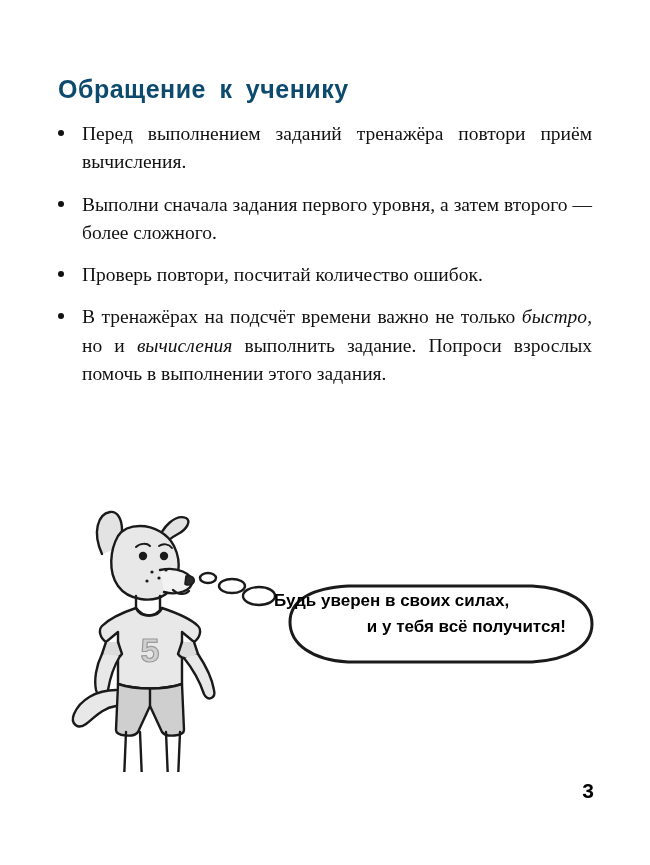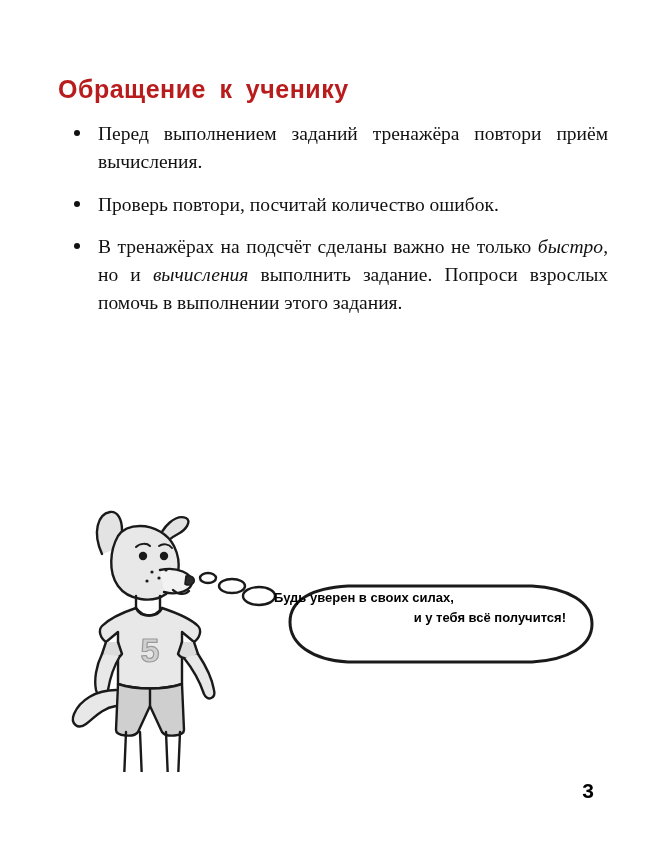--- a/index.html
+++ b/index.html
@@ -23,27 +23,27 @@
   }
 
   .page-title {
     position: absolute;
     left: 58px;
     top: 58px;
     font-family: "Liberation Sans", sans-serif;
     font-weight: bold;
     font-size: 25px;
     letter-spacing: 0.5px;
-    color: #b91c1c;
+    color: #0c4a6e;
     word-spacing: 6px;
   }
 
   .bullet-list {
     position: absolute;
-    left: 68px;
+    left: 52px;
     top: 120px;
     width: 540px;
     list-style: none;
     margin: 0;
     padding: 0;
   }
 
   .bullet-item {
     position: relative;
     padding-left: 30px;
@@ -80,21 +80,21 @@
     height: 280px;
   }
 
   .speech-text {
     position: absolute;
     left: 268px;
     top: 588px;
     width: 300px;
     font-family: "Liberation Sans", sans-serif;
     font-weight: bold;
-    font-size: 13px;
+    font-size: 17px;
     line-height: 1.55;
     color: #000;
     text-align: right;
   }
   .speech-text .line1 { display: block; text-align: left; padding-left: 6px;}
   .speech-text .line2 { display: block; padding-right: 2px;}
 
   .page-number {
     position: absolute;
     right: 56px;
@@ -112,25 +112,29 @@
 
   <h1 class="page-title">Обращение  к  ученику</h1>
 
   <ul class="bullet-list">
     <li class="bullet-item">
       <span class="dot"></span>
       <span><span>Перед выполнением заданий тренажёра повтори приём вычисления.</span></span>
     </li>
     <li class="bullet-item">
       <span class="dot"></span>
+      <span><span>Выполни сначала задания первого уровня, а затем второго — более сложного.</span></span>
+    </li>
+    <li class="bullet-item">
+      <span class="dot"></span>
       <span><span>Проверь повтори, посчитай количество ошибок.</span></span>
     </li>
     <li class="bullet-item">
       <span class="dot"></span>
-      <span><span>В тренажёрах на подсчёт сделаны важно не только </span><i>быстро</i><span>, но и </span><i>вычисления</i><span> выполнить задание. Попроси взрослых помочь в выполнении этого задания.</span></span>
+      <span><span>В тренажёрах на подсчёт времени важно не только </span><i>быстро</i><span>, но и </span><i>вычисления</i><span> выполнить задание. Попроси взрослых помочь в выполнении этого задания.</span></span>
     </li>
   </ul>
 
   <div class="illustration">
     <svg viewBox="0 0 570 280" width="570" height="280" xmlns="http://www.w3.org/2000/svg">
       <g fill="none" stroke="#1a1a1a" stroke-width="2.4" stroke-linejoin="round" stroke-linecap="round">
 
         <path d="M62 62 C52 40 58 22 70 20 C78 19 82 28 82 38 L84 54" fill="#e3e3e3"></path>
         <path d="M118 50 C122 34 136 22 146 26 C152 29 146 38 138 42 C130 46 124 52 120 58" fill="#e3e3e3"></path>
 

